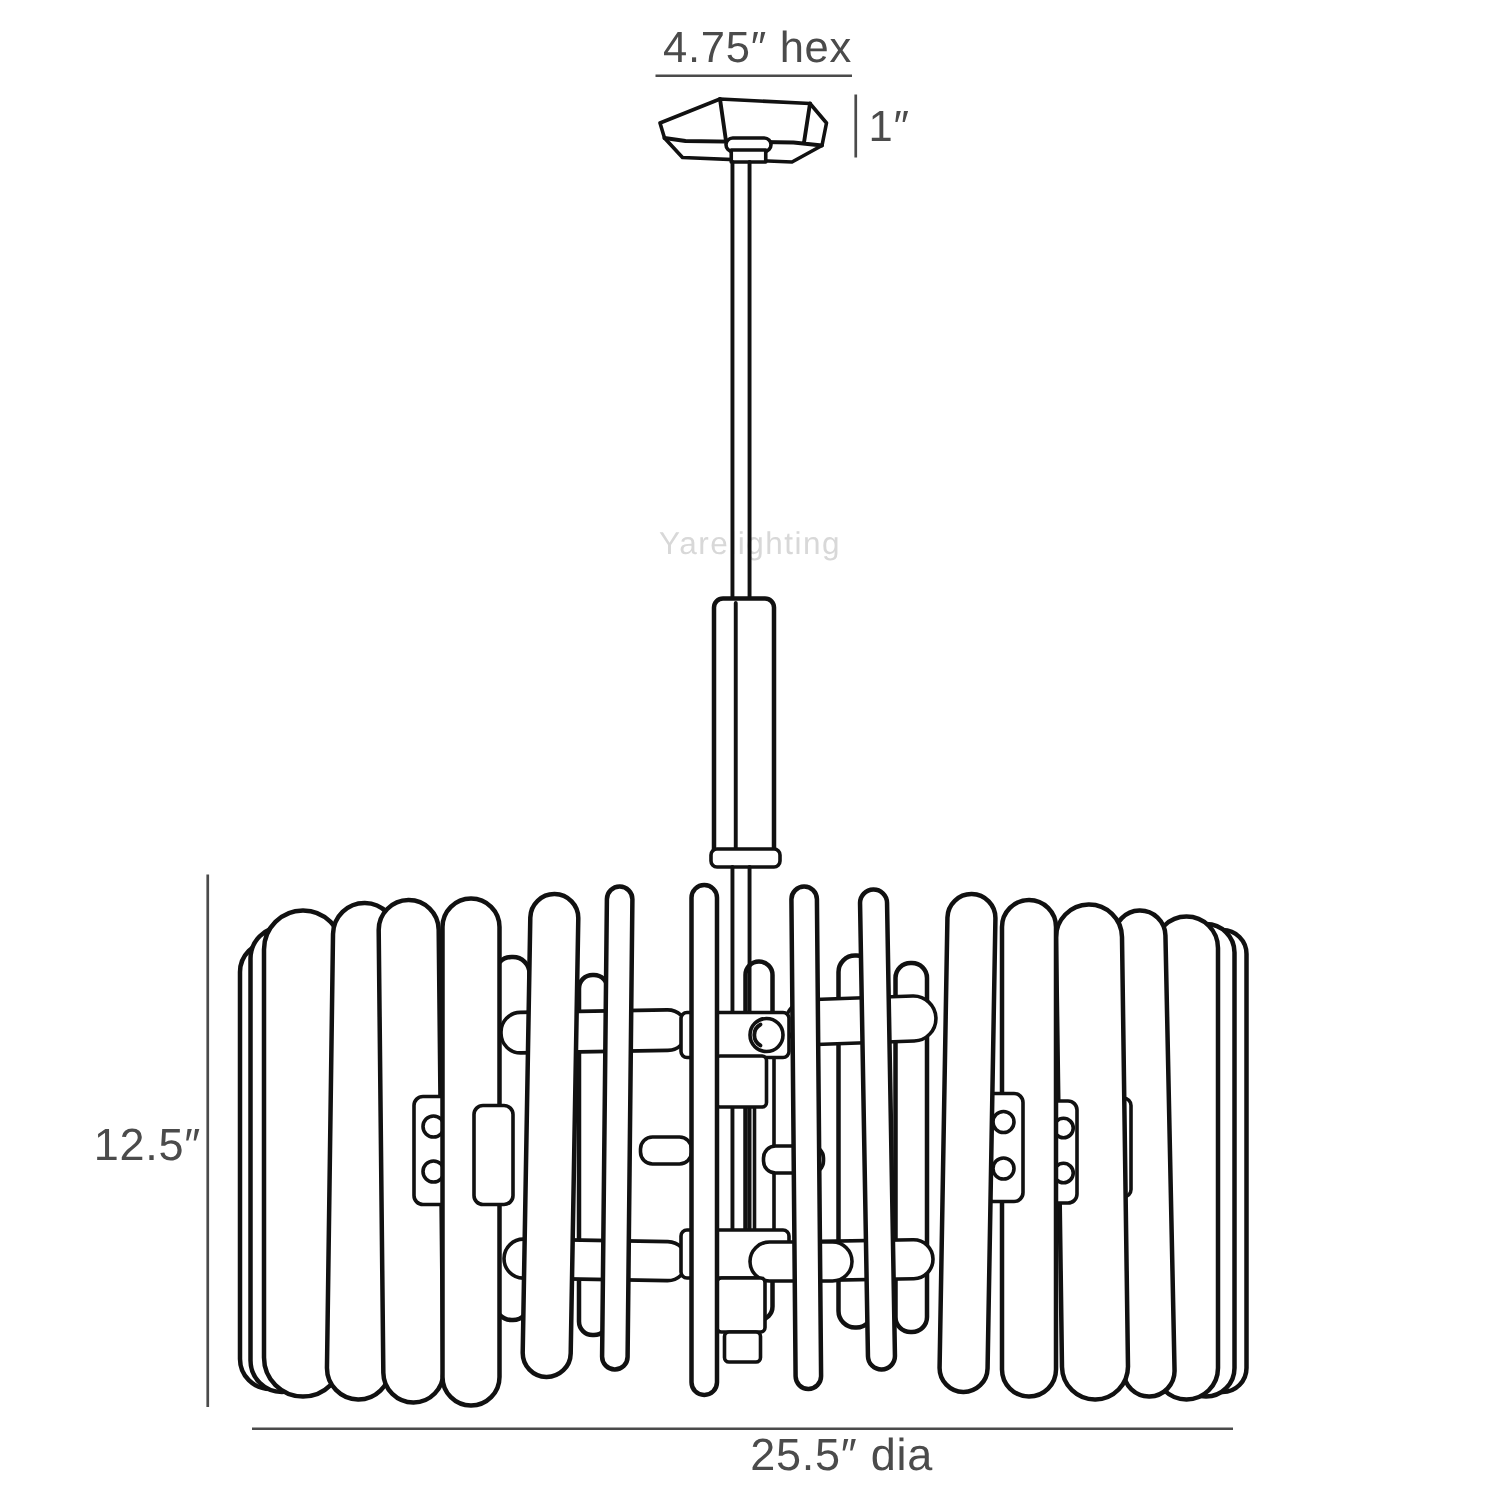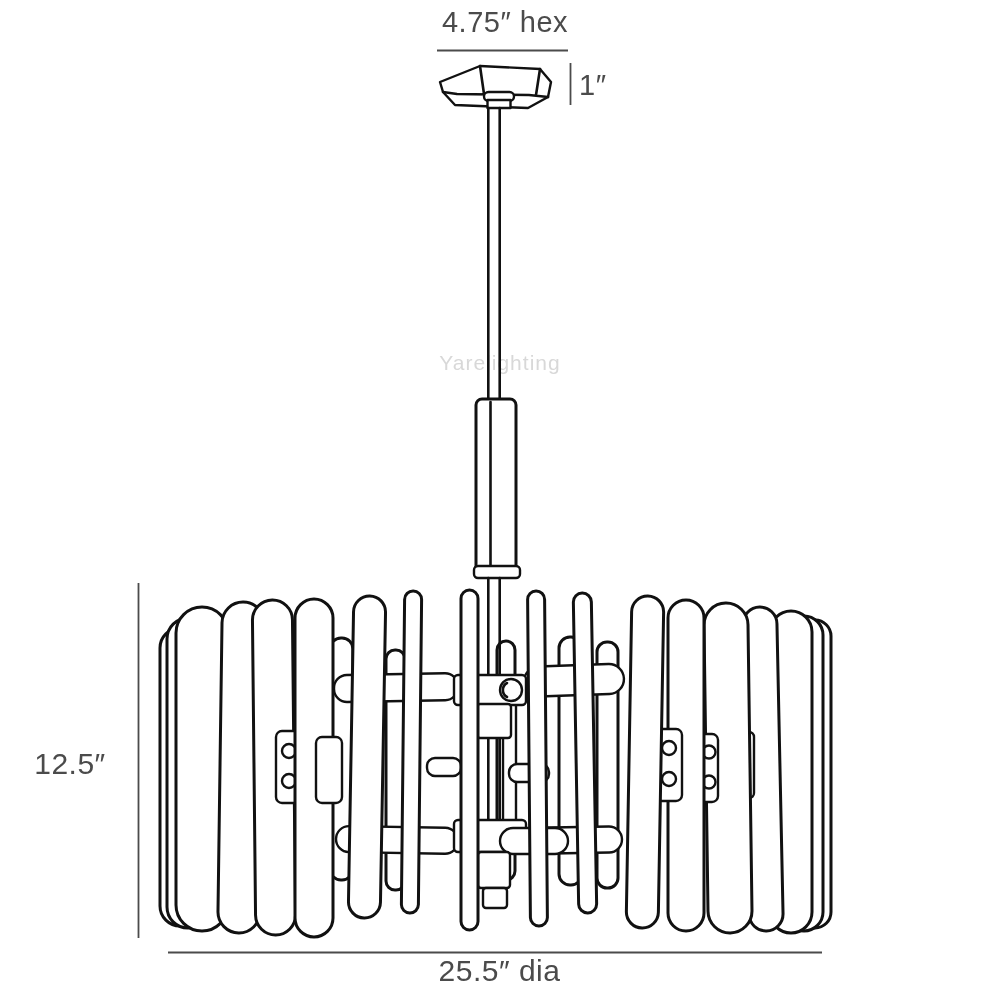--- a/index.html
+++ b/index.html
@@ -1,24 +1,24 @@
 <!DOCTYPE html>
 <html><head>
 <meta charset="utf-8">
 <style>
   html,body{margin:0;padding:0;background:#ffffff;}
   #canvas{position:relative;width:1000px;height:1000px;background:#ffffff;overflow:hidden;
           font-family:"Liberation Sans", sans-serif;}
   #drawing{position:absolute;left:0;top:0;z-index:1;}
   .label{position:absolute;z-index:2;color:#4b4b4b;font-weight:300;letter-spacing:0.5px;}
-  .lbl-hex{left:380px;top:6px;width:250px;text-align:center;font-size:29px;}
+  .lbl-hex{left:380px;top:16px;width:250px;text-align:center;font-size:29px;}
   .lbl-one{left:579px;top:69px;font-size:29px;}
   .lbl-packed{left:522px;top:209px;font-size:28px;line-height:35px;}
-  .lbl-height{left:22px;top:747px;width:96px;text-align:center;font-size:30px;}
-  .lbl-dia{left:377px;top:954px;width:245px;text-align:center;font-size:30px;}
+  .lbl-height{left:38px;top:747px;width:96px;text-align:right;font-size:30px;}
+  .lbl-dia{left:377px;top:954px;width:245px;text-align:right;font-size:30px;}
   .watermark{position:absolute;z-index:0;left:430px;top:351px;width:140px;text-align:center;
              font-size:21px;color:#d8d8d8;letter-spacing:1px;font-weight:300;}
   svg .fl{fill:#ffffff;stroke:#111111;stroke-width:3;stroke-linejoin:round;}
   svg .fl2{fill:#ffffff;stroke:#111111;stroke-width:2.4;stroke-linejoin:round;}
   svg .ln{fill:none;stroke:#111111;stroke-width:2.6;stroke-linecap:round;stroke-linejoin:round;}
   svg .dim{stroke:#4b4b4b;stroke-width:1.8;}
 </style>
 </head>
 <body>
 

